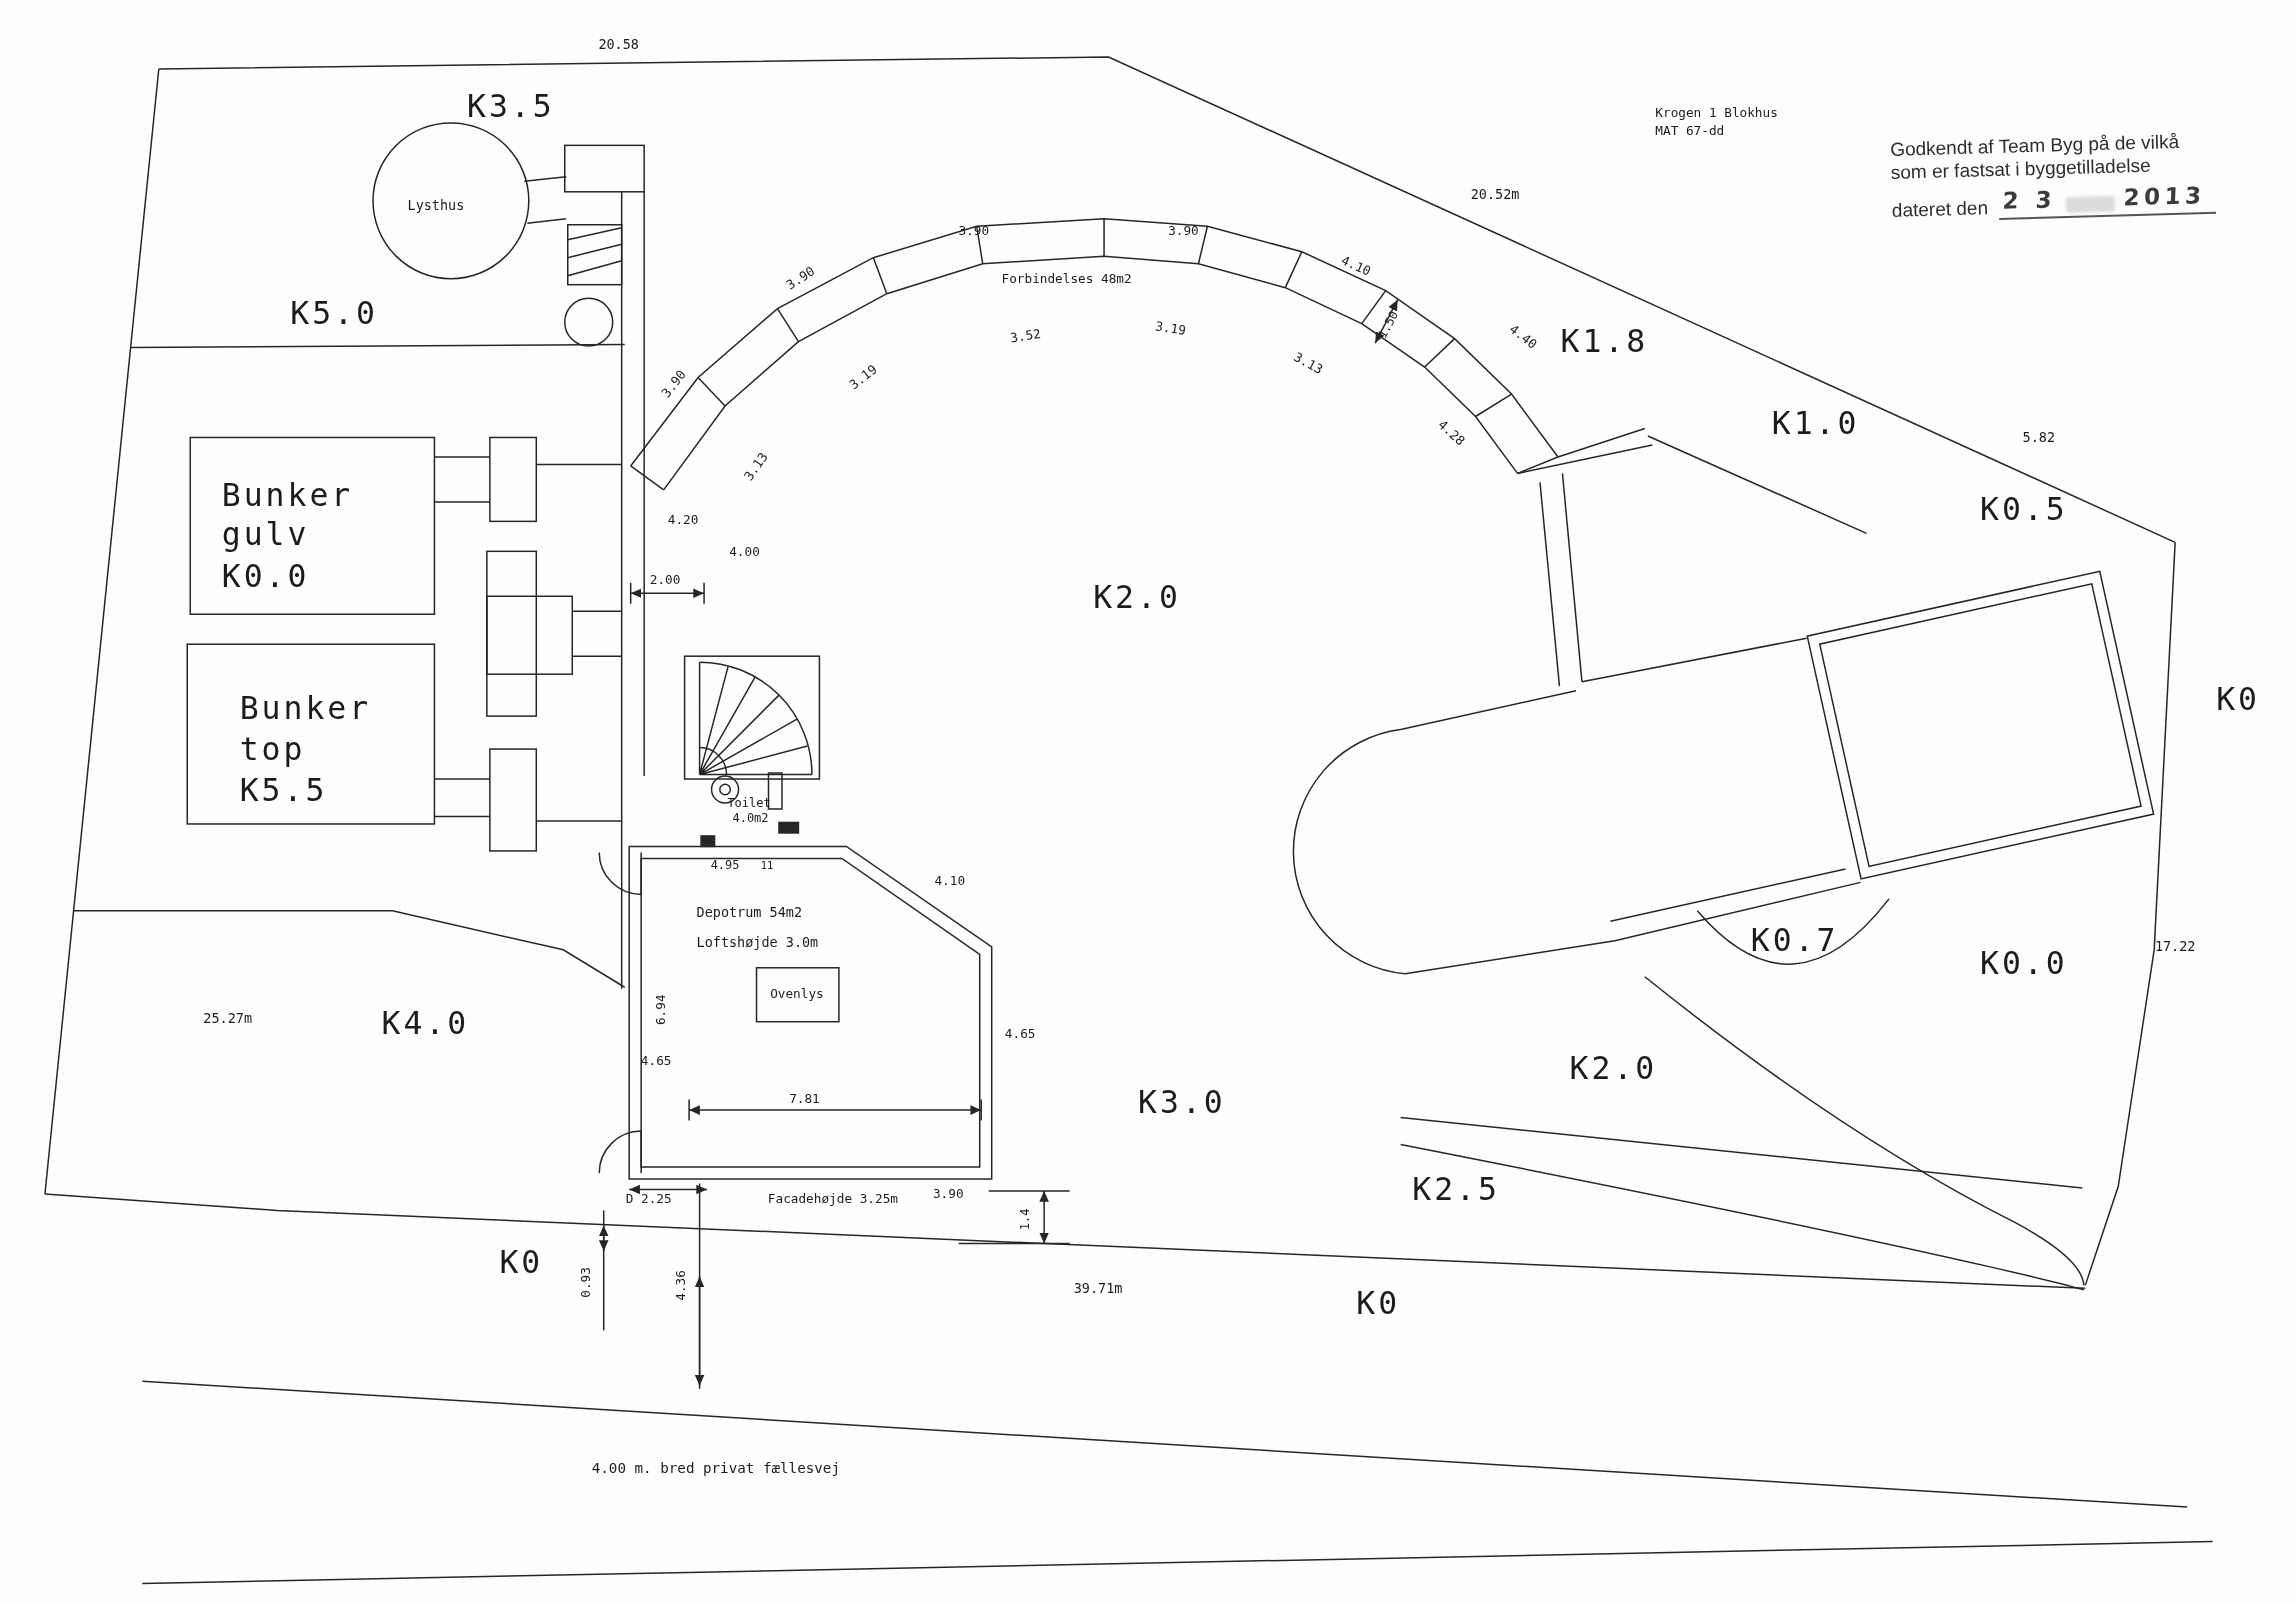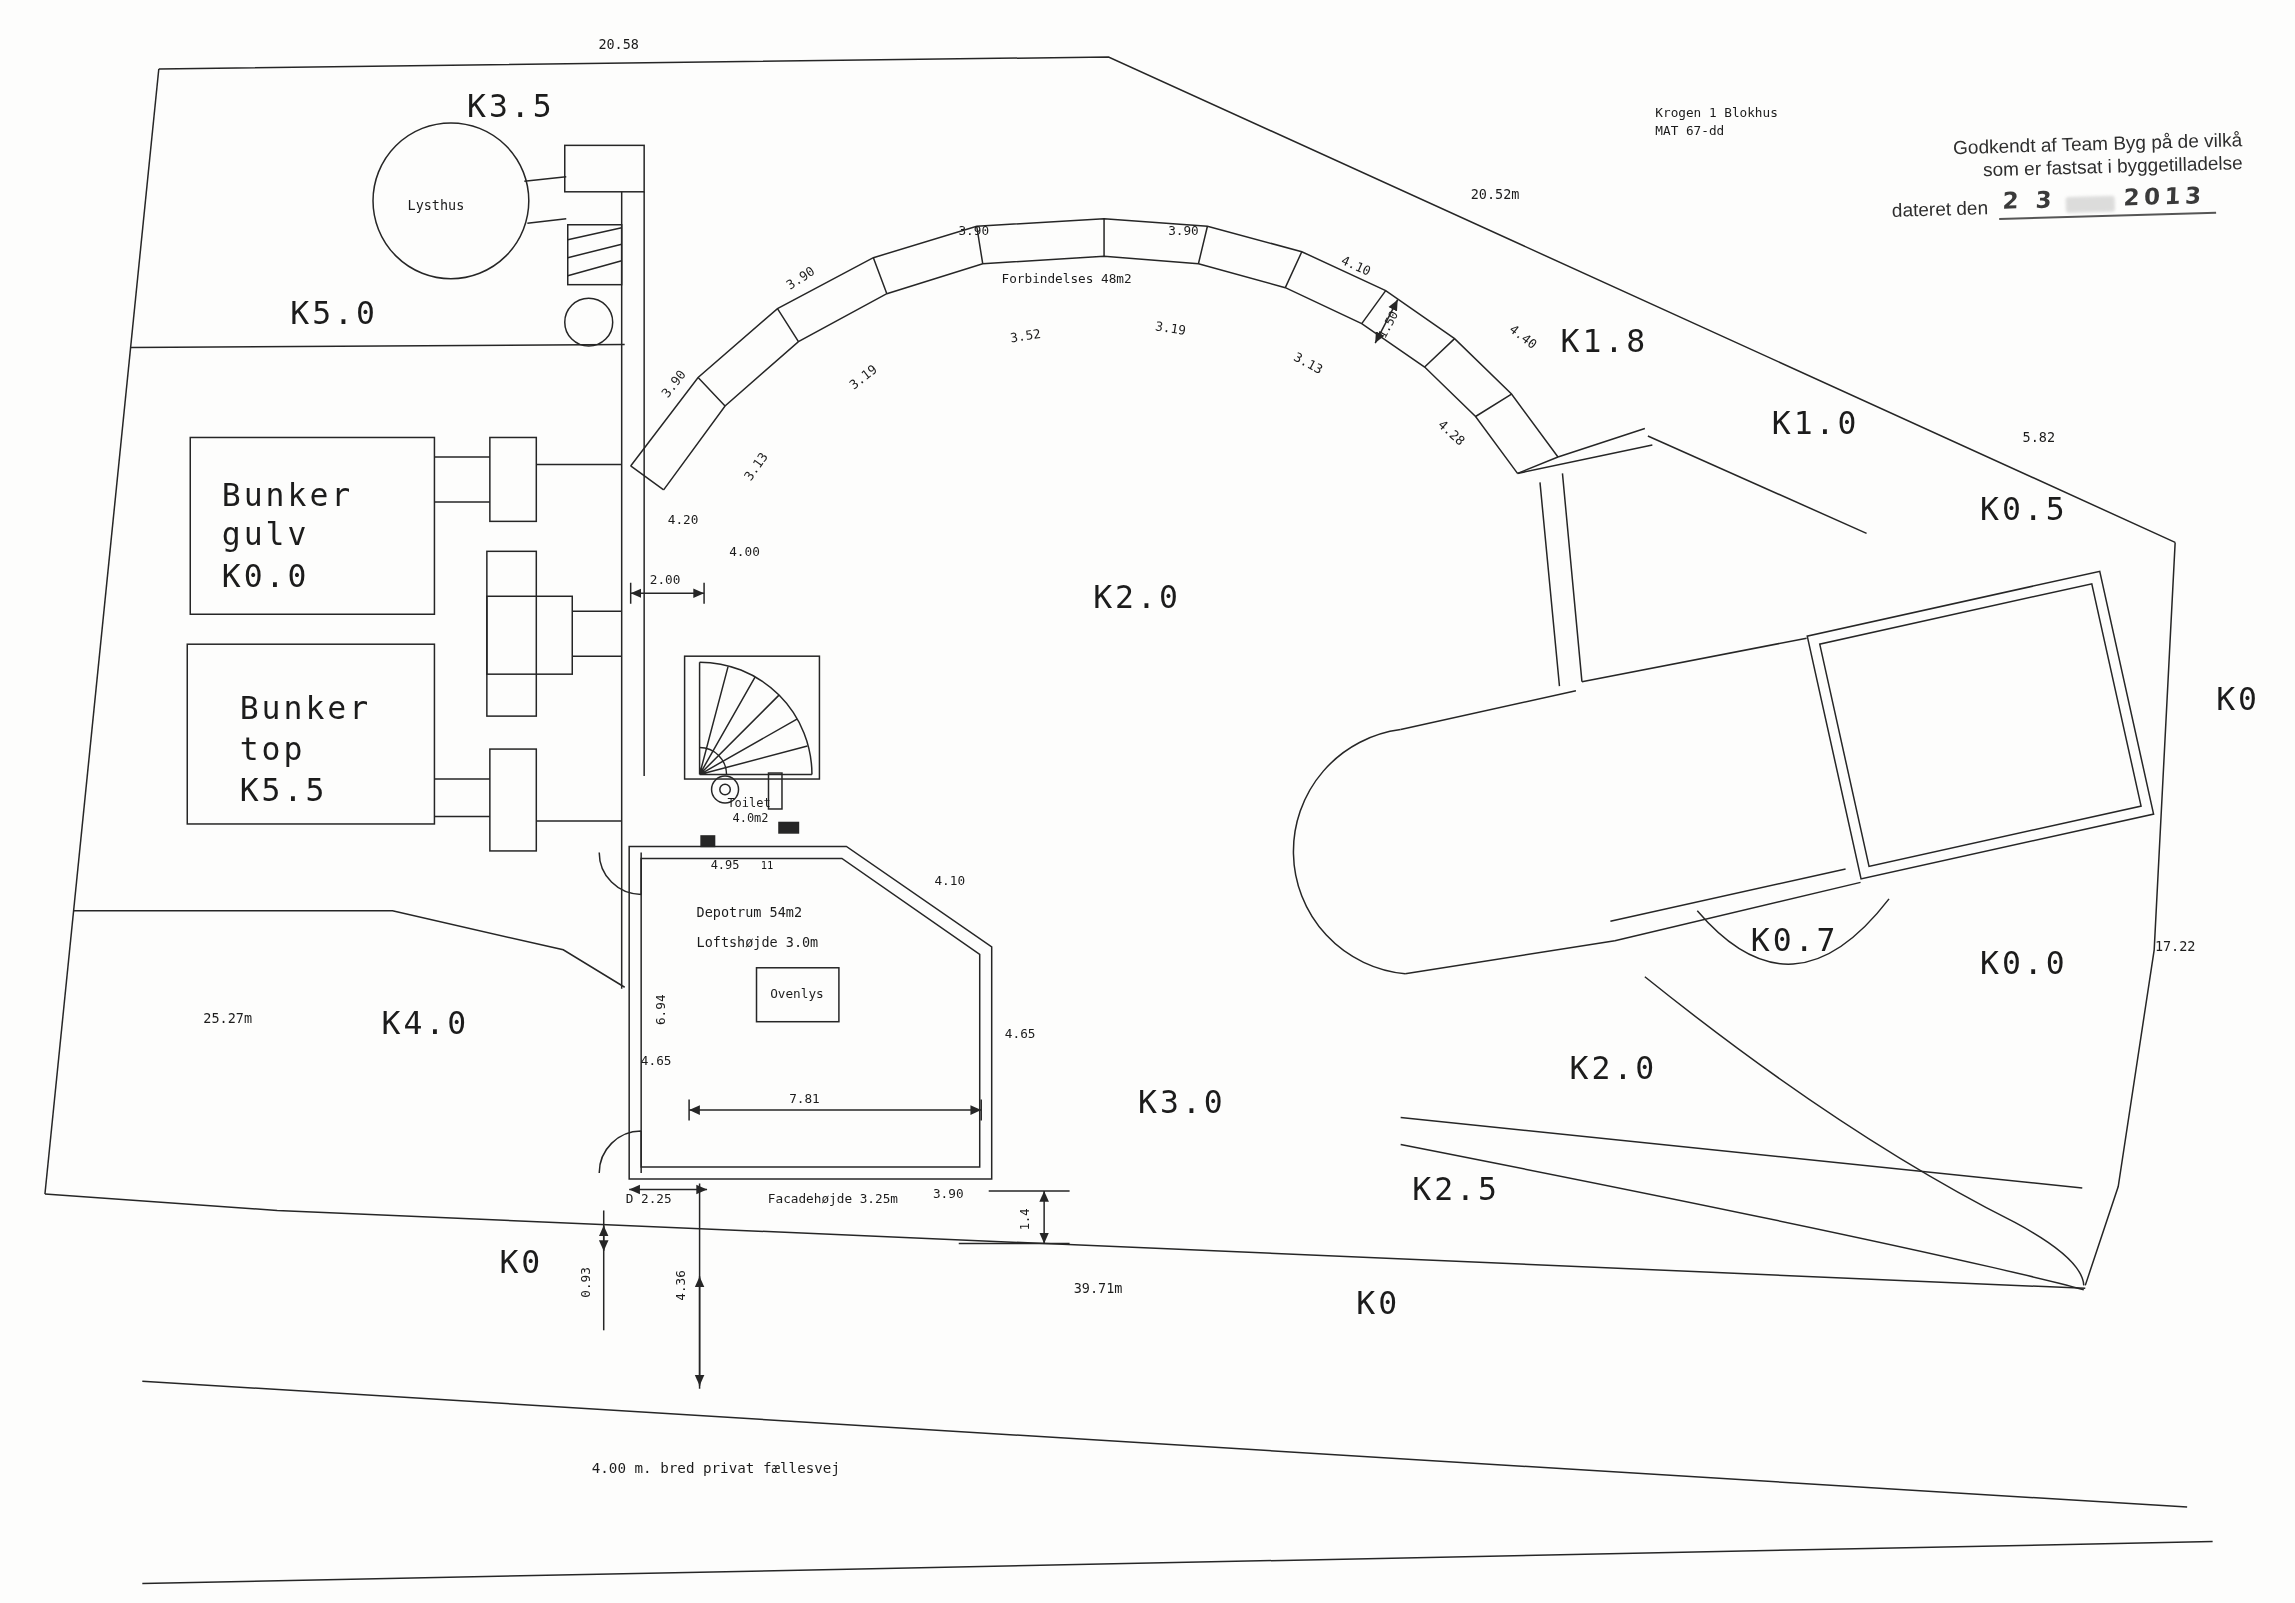--- a/index.html
+++ b/index.html
@@ -1,17 +1,17 @@
 <!DOCTYPE html>
 <html style="font-size:12px"><head>
 <meta charset="utf-8">
 <style>
   html,body{margin:0;padding:0;background:#e8e8e6;}
   .sheet{position:relative;width:2295px;height:1603px;background:#fdfdfc;overflow:hidden;
-         font-family:"DejaVu Sans Mono",monospace;text-align:right;}
+         font-family:"DejaVu Sans Mono",monospace;}
   svg{position:absolute;left:0;top:0;width:2295px;height:1603px;}
   .lbl{font-family:"DejaVu Sans Mono",monospace;fill:#1c1c1c;}
   .lbl.big{letter-spacing:2px;}
   .stamp{position:absolute;left:1891px;top:133px;width:352px;transform:rotate(-1.6deg);
          font-family:"Liberation Sans",sans-serif;font-size:19px;color:#2e2e2e;line-height:1.22;}
   .stamp-date-row{margin-top:6px;display:flex;align-items:flex-end;gap:10.5px;}
   .date-ul{display:inline-flex;align-items:flex-end;gap:9px;border-bottom:2.2px solid #555;
            padding:0 10.5px 2.2px 4.5px;}
   .hand{font-family:"DejaVu Sans",sans-serif;font-weight:bold;font-size:23px;color:#3a3a3a;
         letter-spacing:4.5px;transform:skewX(-4deg);display:inline-block;}

